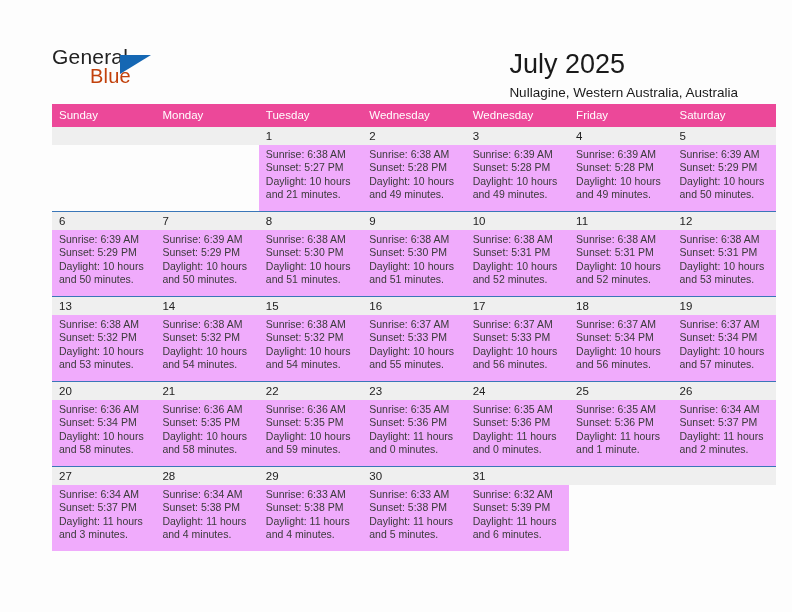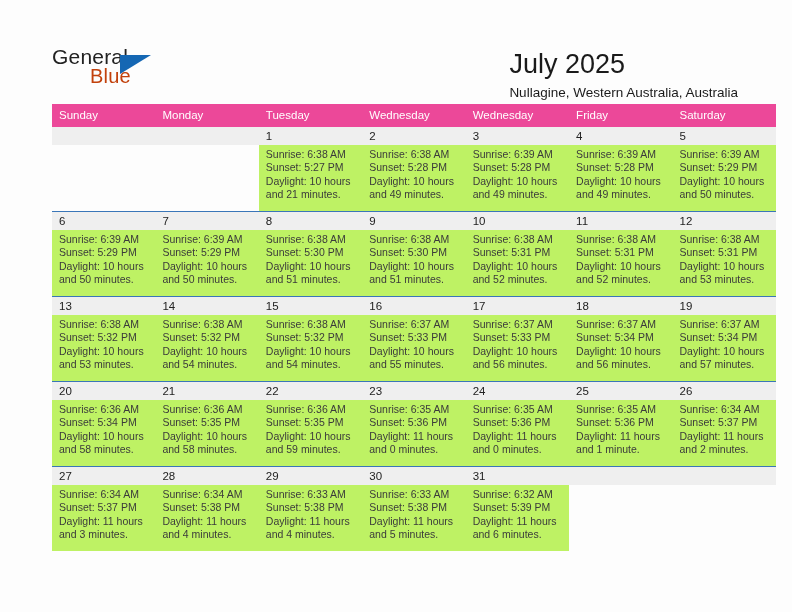--- a/index.html
+++ b/index.html
@@ -43,21 +43,21 @@
     font-size: 11.5px; font-weight: normal; text-align: left;
     padding: 5px 0 6px 7px; height: 22px; margin-left: 32px;
   }
   .wk-sep td { padding: 0; height: 1px; background: #3a76b8; border: none; }
   .daynum {
     background: #efefef; color: #222; font-size: 11.5px;
     padding: 3px 0 3px 7px; height: 18px; vertical-align: top;
   }
   .daynum.blank { background: #efefef; }
   .dayinfo {
-    background: #bef264; color: #3b3b3b; font-size: 10.5px;
+    background: #f0abfc; color: #3b3b3b; font-size: 10.5px;
     line-height: 13.4px; padding: 3px 6px 9px 7px;
     vertical-align: top; height: 66px;
   }
   .dayinfo.blank { background: #fdfdfd; }
   .dayinfo div { white-space: nowrap; }
 </style>
 </head>
 <body>
 
 <div class="page">

